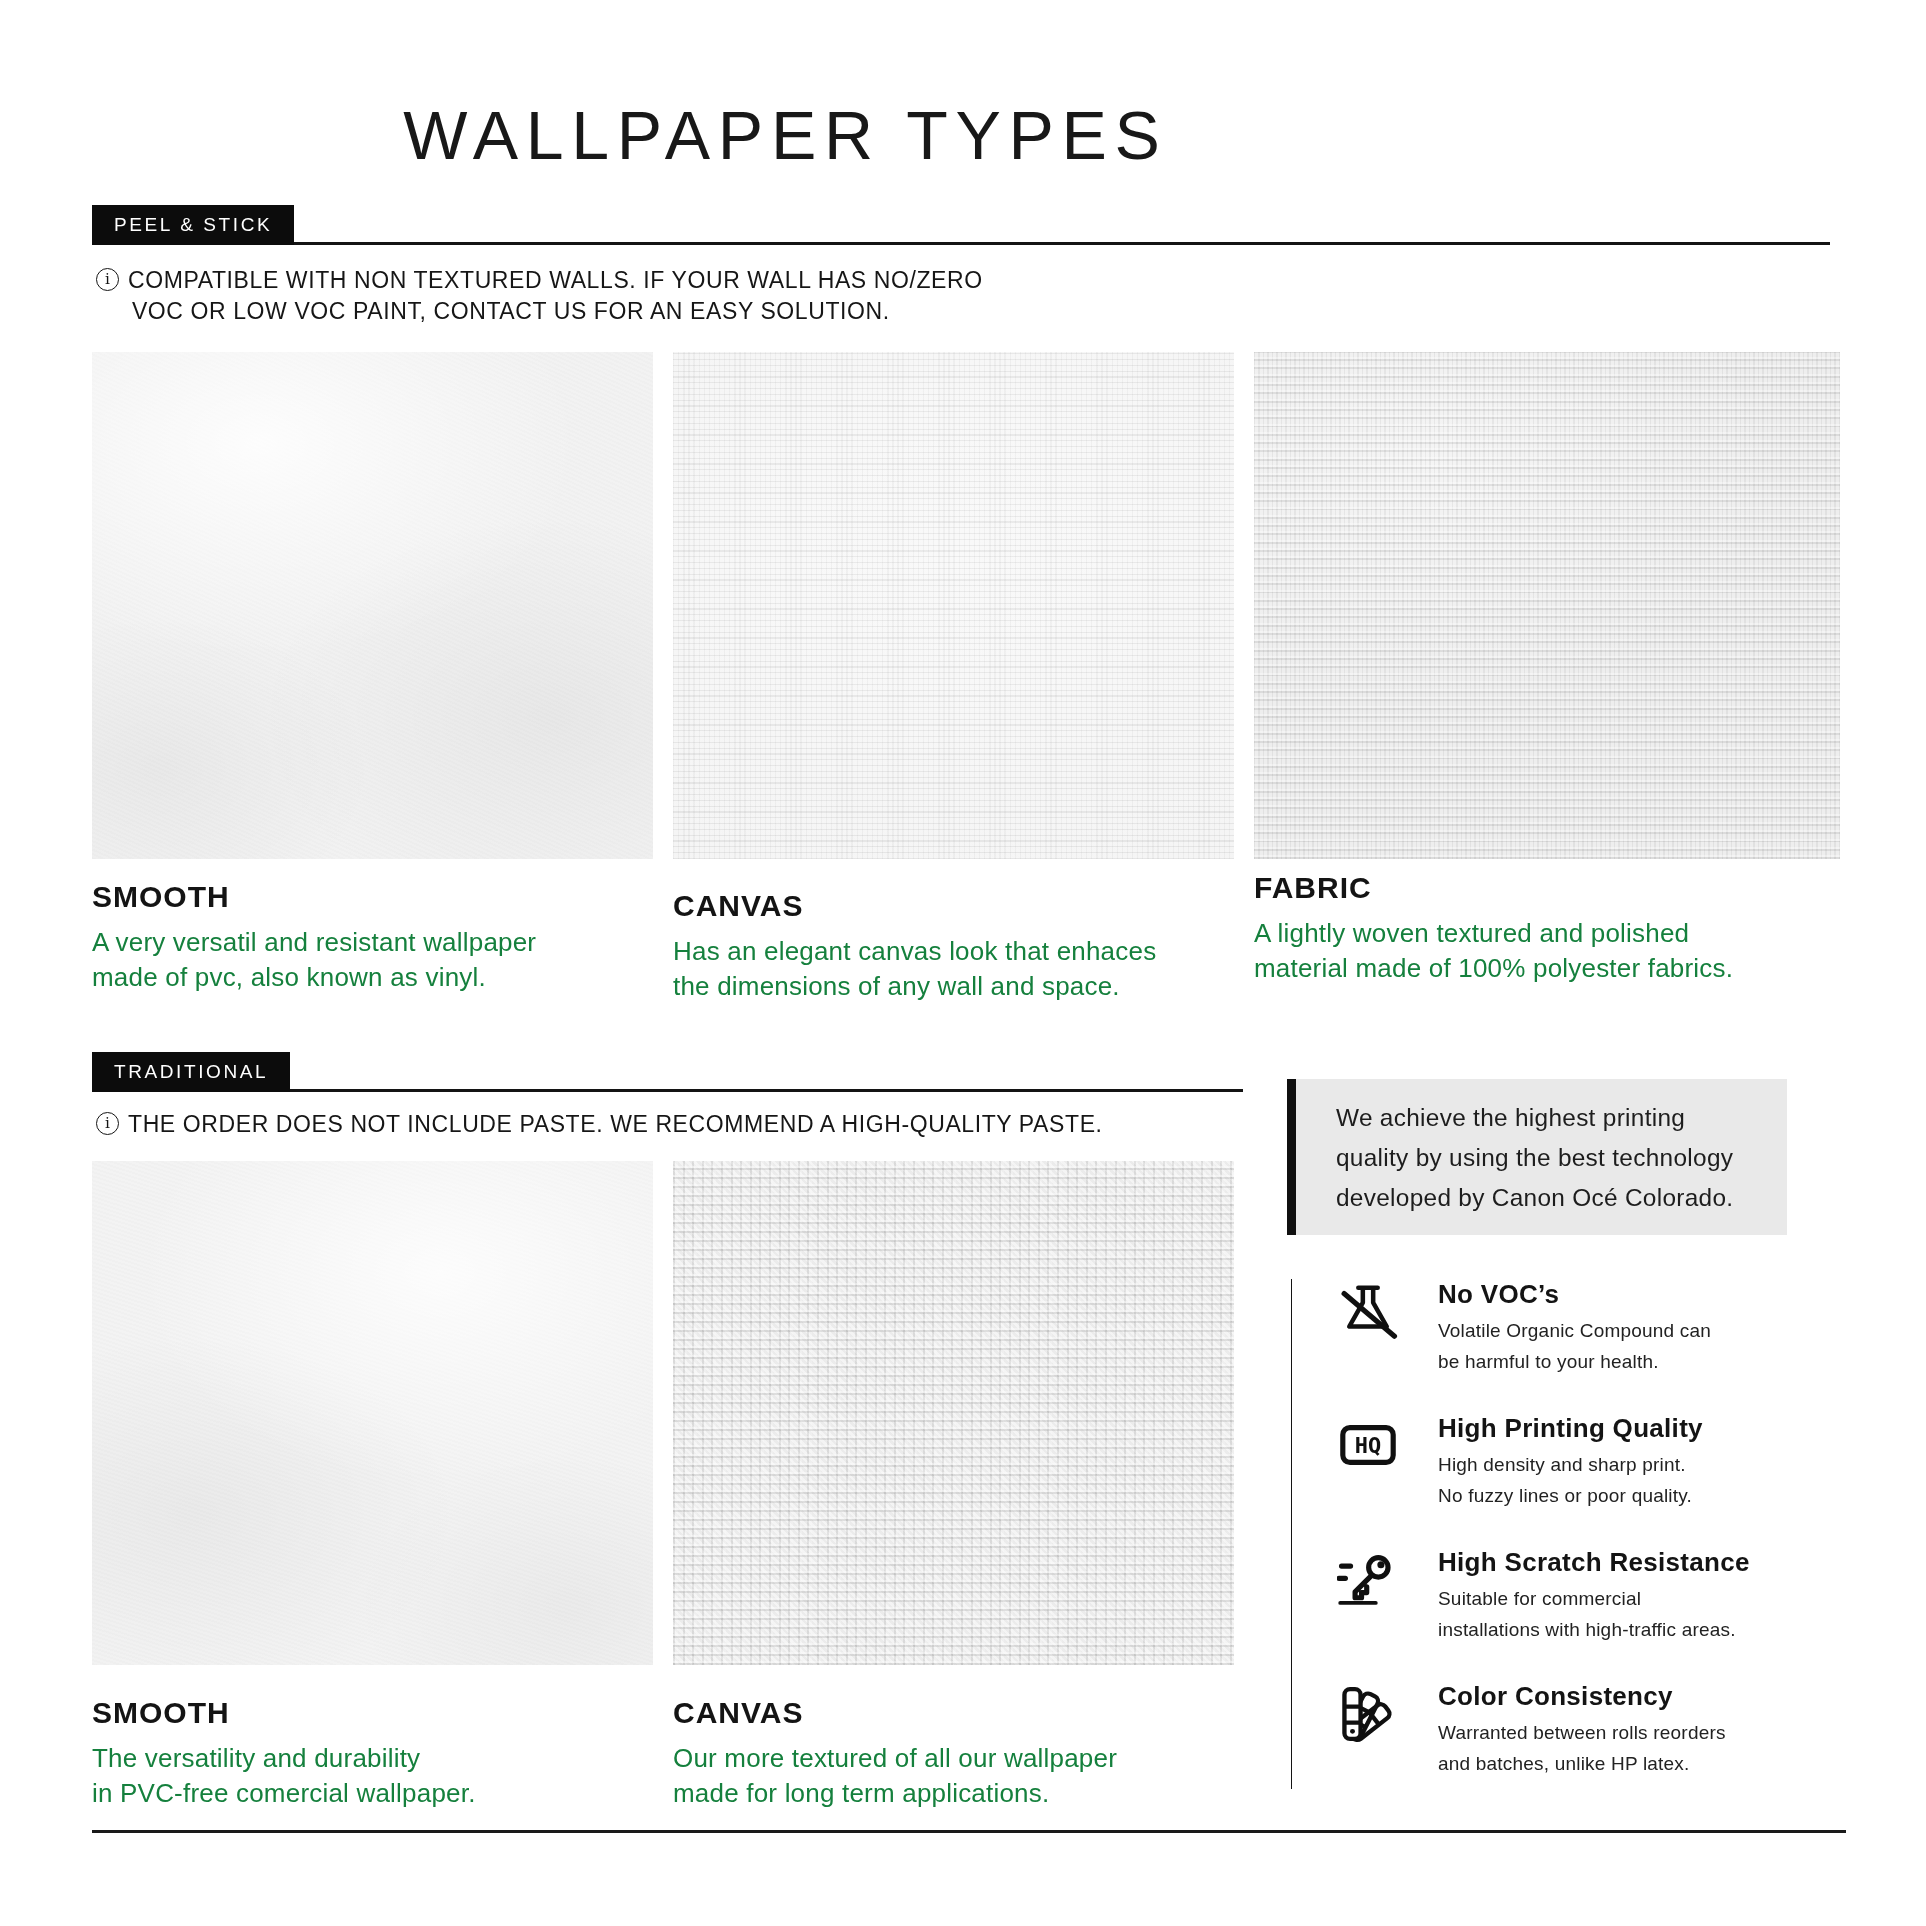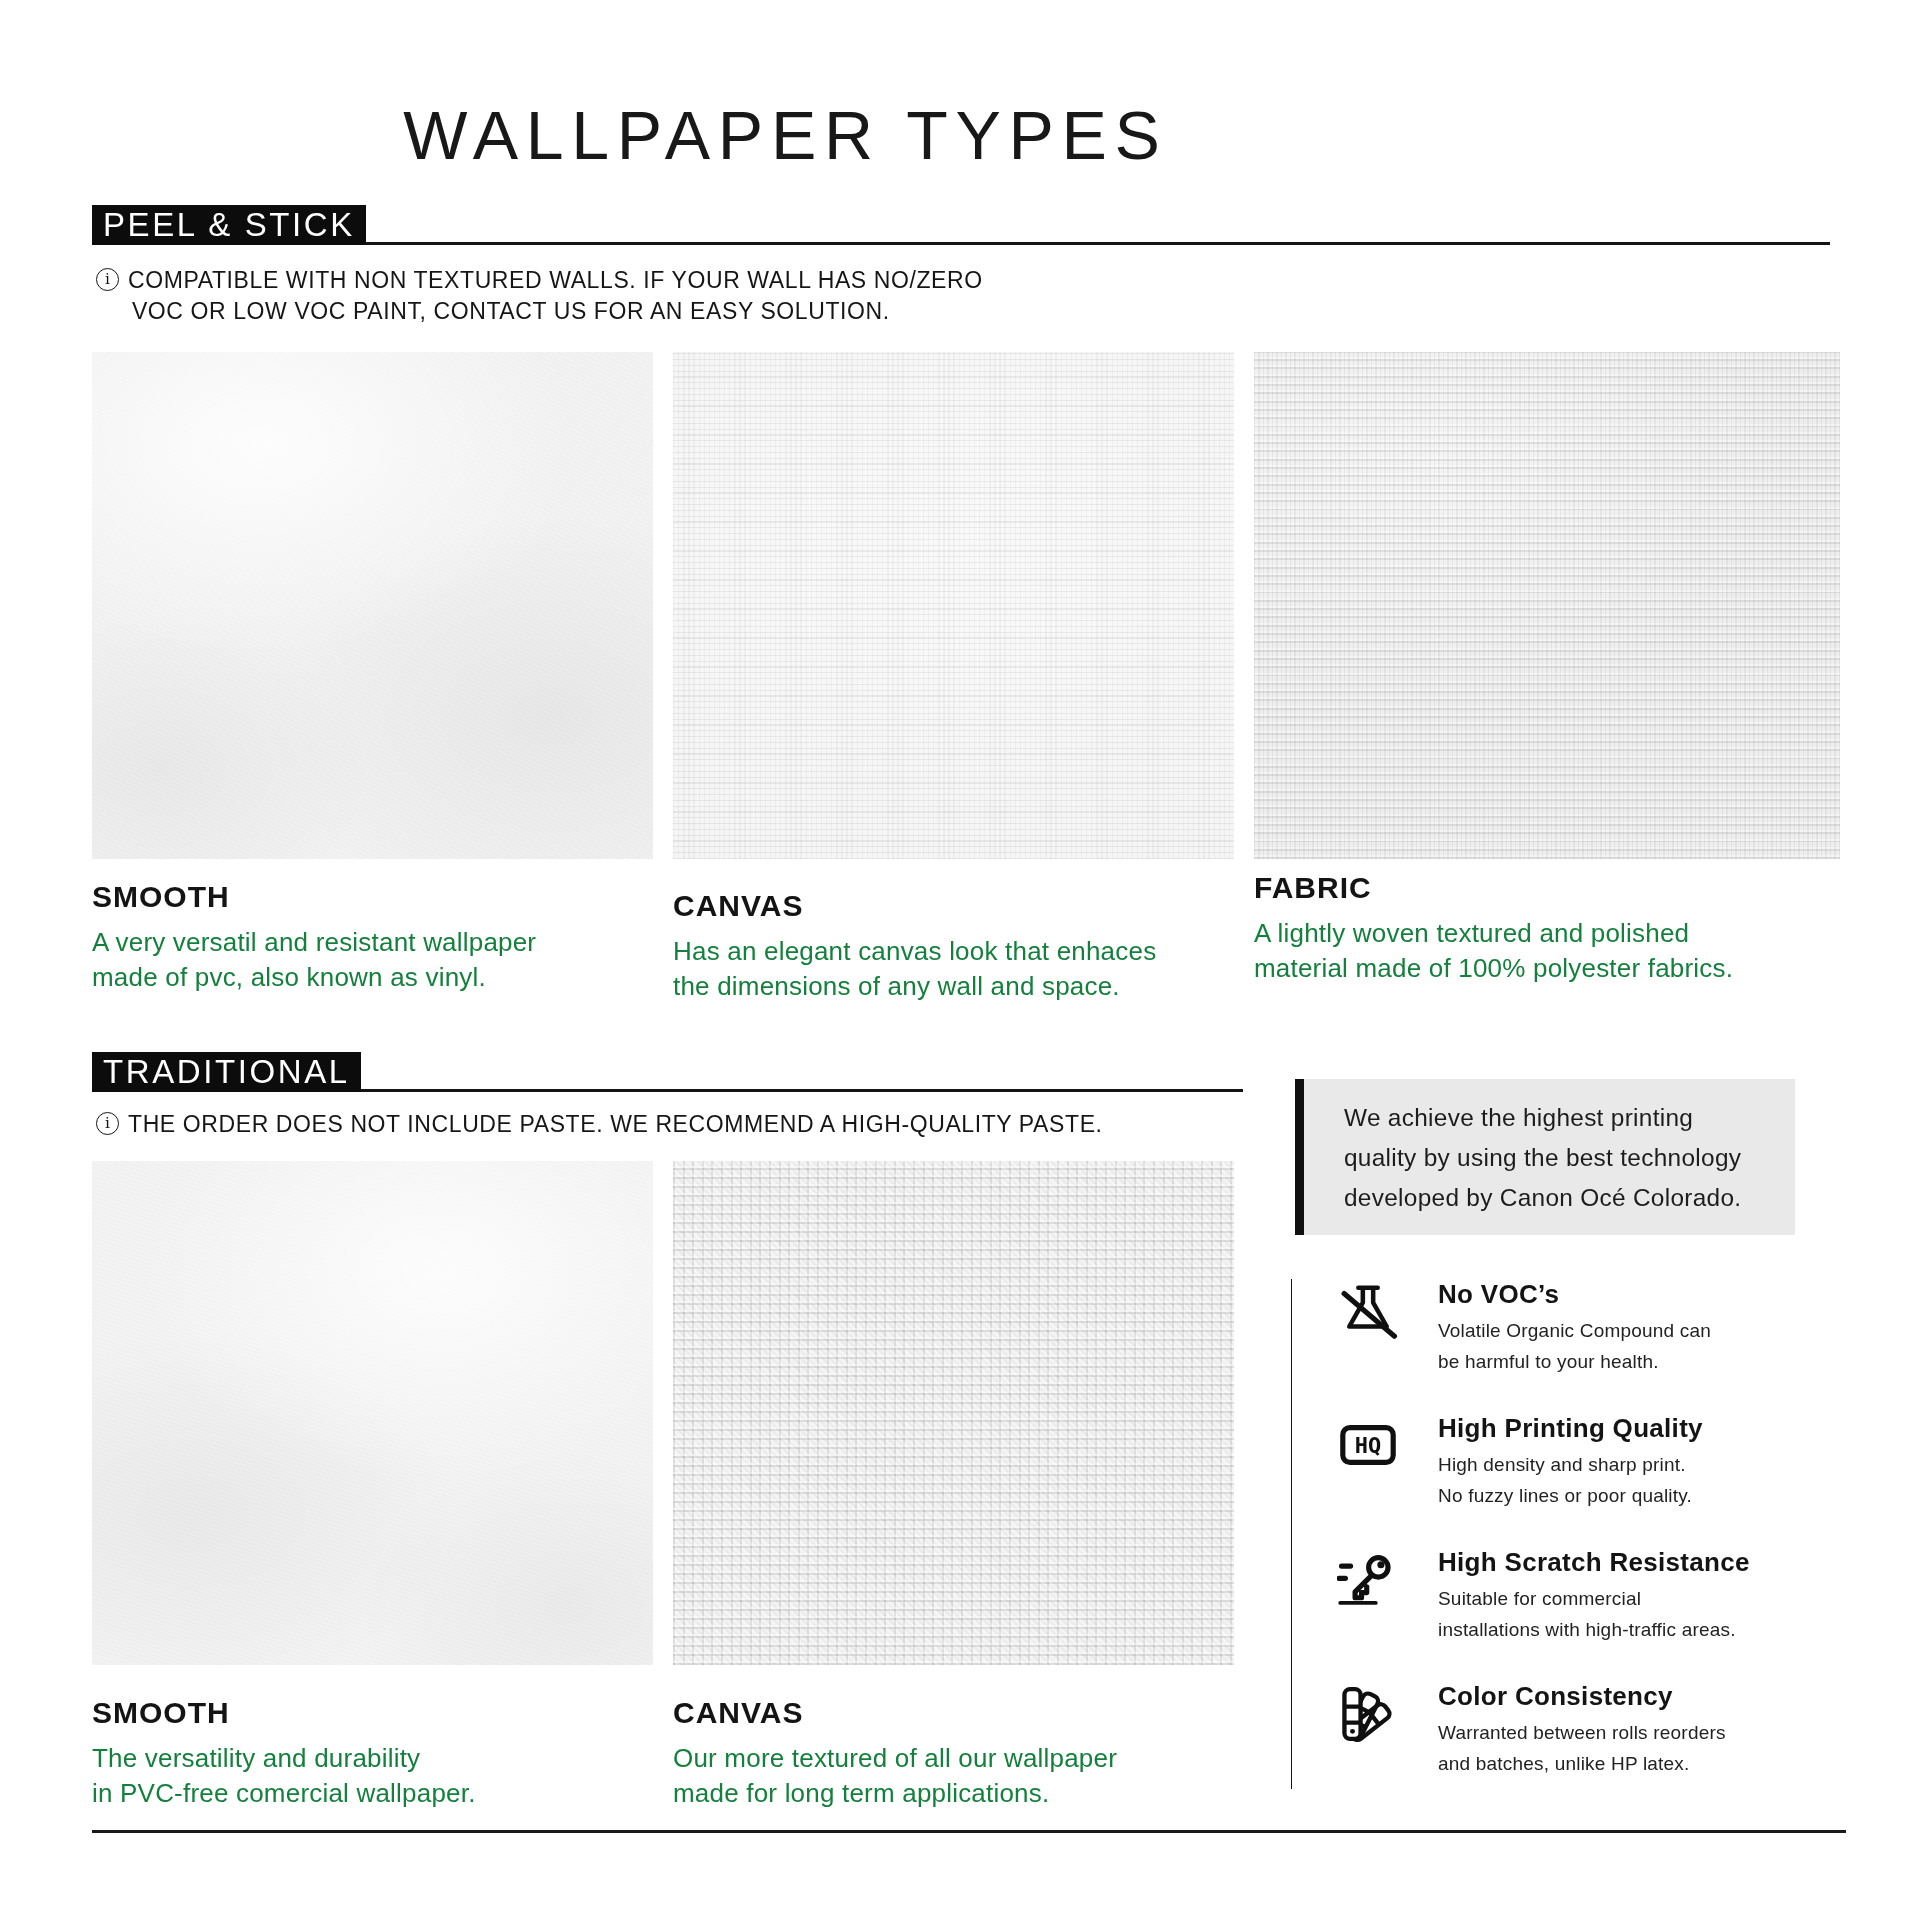--- a/index.html
+++ b/index.html
@@ -21,22 +21,22 @@
   
   .sec-header {
     position:absolute; left:92px; height:40px;
     border-bottom:3.2px solid #141414;
   }
   .sec-header.peel { top:205px; width:1738px; }
   .sec-header.trad { top:1052px; width:1151px; }
   .sec-label {
     display:inline-block; height:40px; line-height:40px;
     background:#0c0c0c; color:#ffffff;
-    font-size:33px; font-weight:500; letter-spacing:2.6px;
-    padding:0 11px; white-space:nowrap;
+    font-size:19px; font-weight:500; letter-spacing:2.6px;
+    padding:0 22px; white-space:nowrap;
   }
 
   
   .note {
     position:absolute; left:96px; display:flex; align-items:flex-start;
   }
   .note.note1 { top:265px; }
   .note.note2 { top:1109px; }
   .info-icon {
     flex:0 0 23px; width:23px; height:23px; margin-top:3.2px;
@@ -101,21 +101,21 @@
       repeating-linear-gradient(90deg, rgba(0,0,0,.075) 0 1.9px, rgba(255,255,255,.22) 1.9px 4.5px, rgba(0,0,0,0) 4.5px 9.6px),
       repeating-linear-gradient(45deg, rgba(0,0,0,.02) 0 2.6px, rgba(255,255,255,.26) 2.6px 5.1px),
       #f0f0f0;
   }
 
   
   .quality-box {
     position:absolute; left:1287px; top:1079px; width:500px; height:156px;
     background:#e9e9e9; border-left:9.6px solid #101010;
     padding:19px 13px 16.7px 40px;
-    font-size:24.4px; line-height:40px; letter-spacing:0.3px; color:#1d1d1d;margin-left:8px;
+    font-size:24.4px; line-height:40px; letter-spacing:0.3px; color:#1d1d1d;
   }
 
   
   .features {
     position:absolute; left:1291px; top:1279px; width:543px; height:510px;
     border-left:1.9px solid #141414;
   }
   .feature { display:flex; align-items:flex-start; padding-left:45px; margin-bottom:36px;gap:12px; }
   .f-icon { flex:0 0 62px; width:62px; height:62px; color:#101010; margin-top:1.3px; }
   .f-icon svg { width:100%; height:100%; display:block; }

